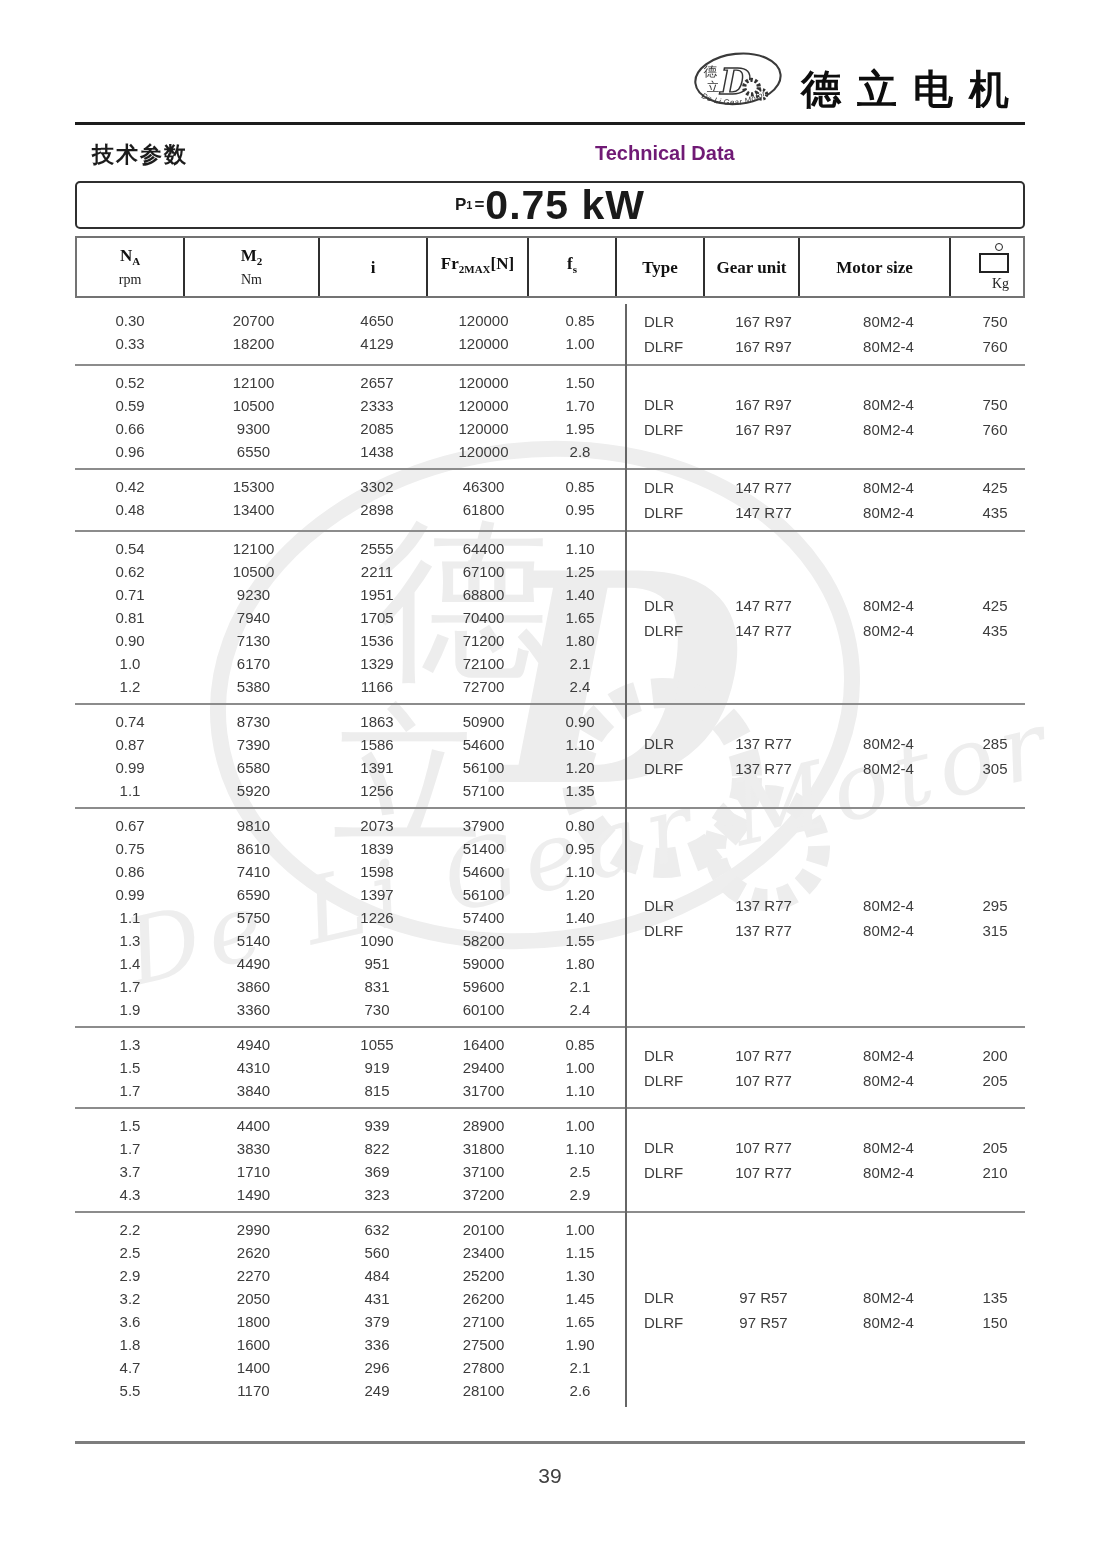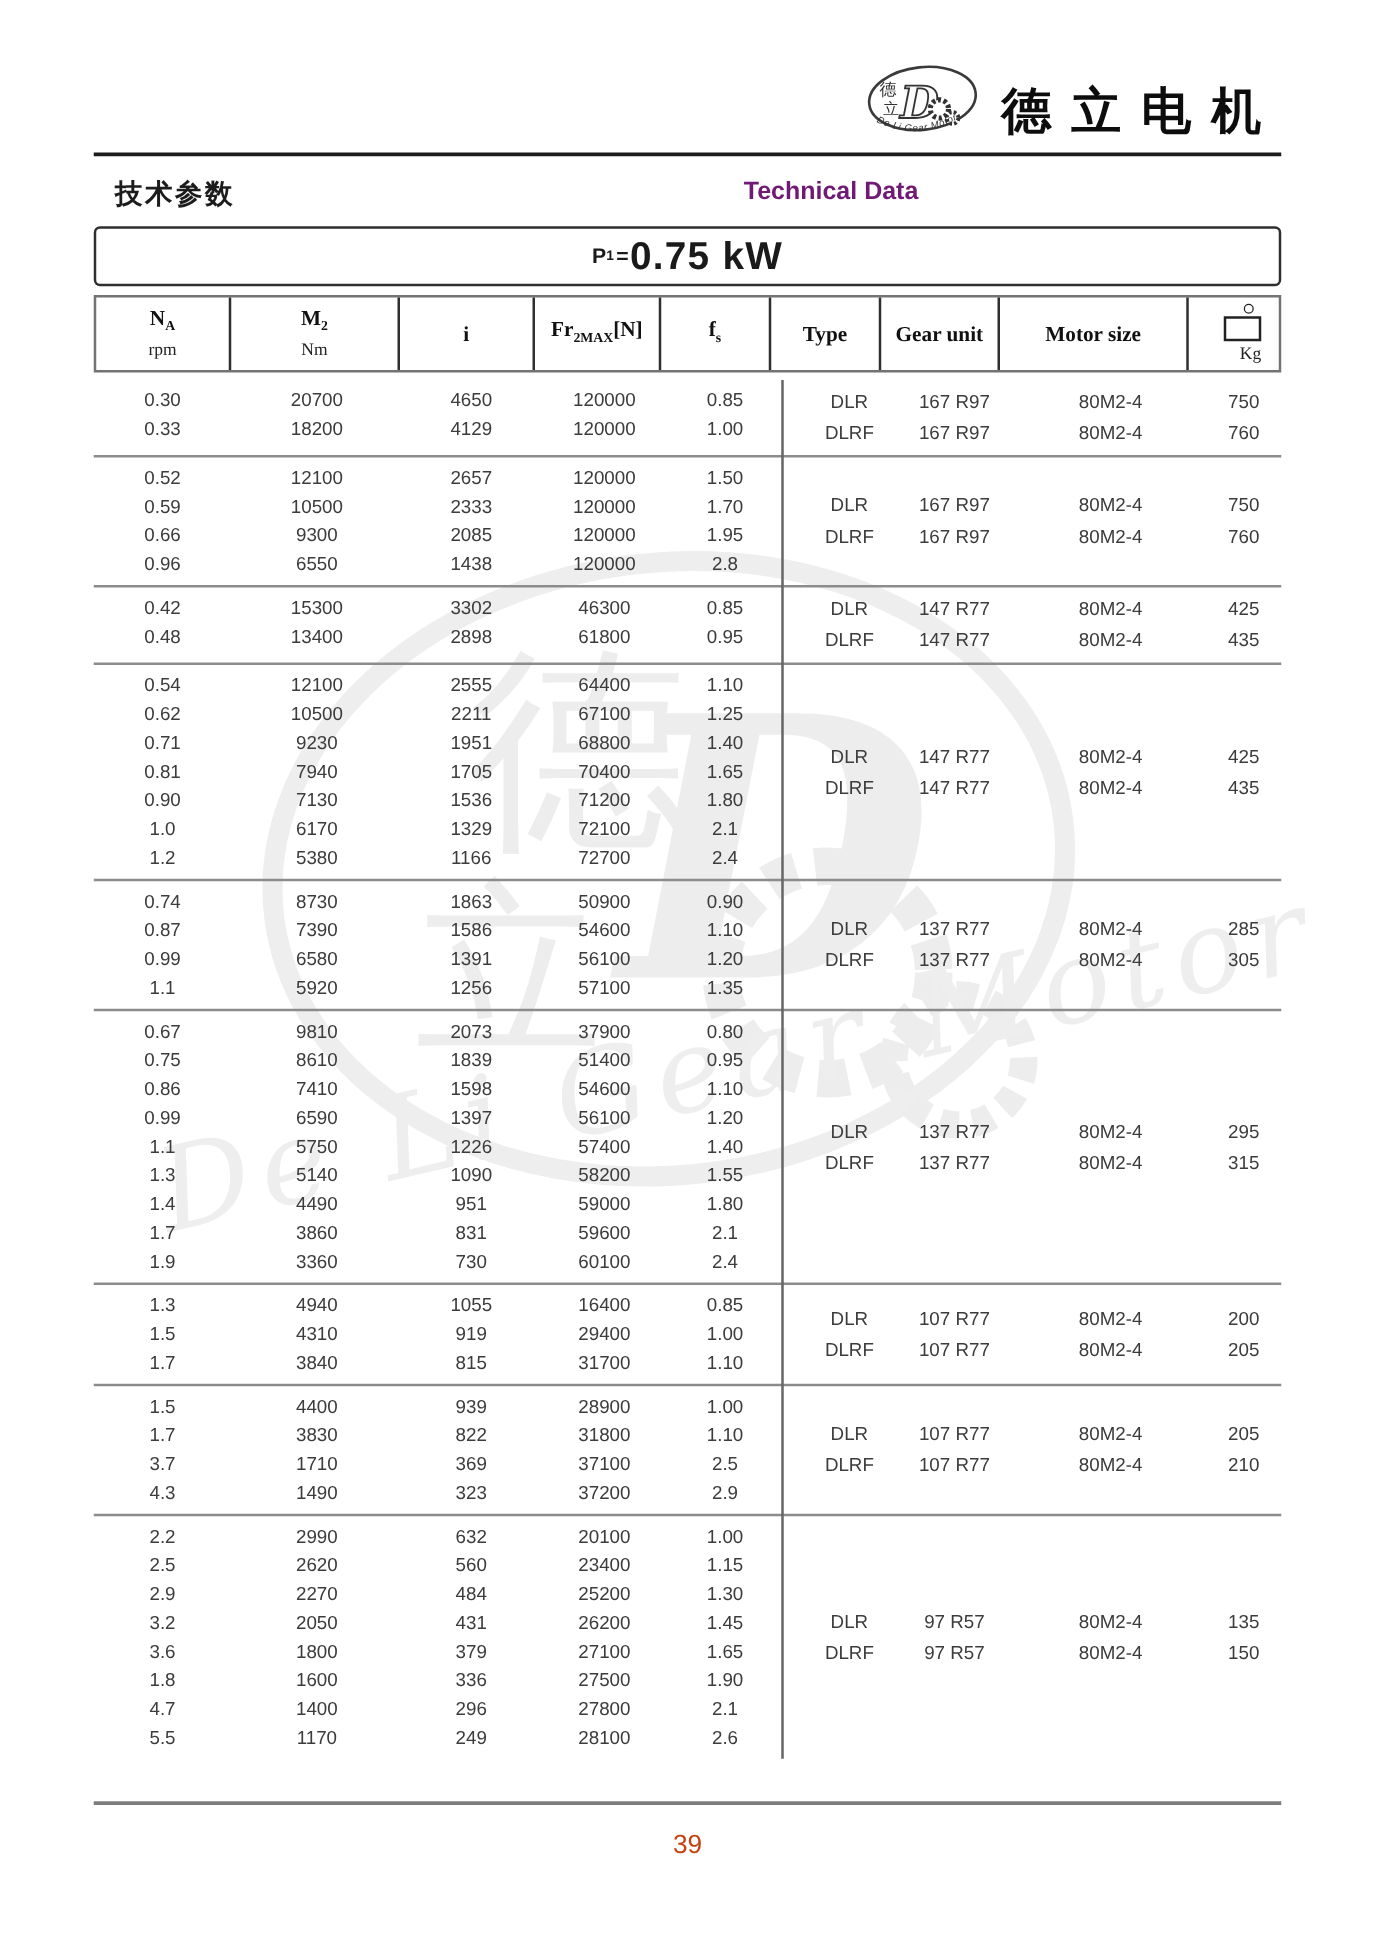--- a/index.html
+++ b/index.html
@@ -25,21 +25,21 @@
   .section-row{position:relative;margin-top:15px;height:30px;margin-left:17px;}
   .sec-cn{position:absolute;left:0;top:0;font-size:22px;font-weight:bold;color:#1c1c1c;letter-spacing:2px;font-family:"DejaVu Serif", serif;}
   .sec-en{position:absolute;left:503px;top:2px;font-size:20px;font-weight:bold;color:#701a75;}
   .title-box{
     margin-top:11px;height:44px;border:2px solid #2f2f2f;border-radius:5px;
     display:flex;align-items:center;justify-content:center;
   }
   .p-sym{font-size:17px;font-weight:bold;}
   .p-sub{font-size:11px;font-weight:bold;}
   .p-eq{font-size:17px;font-weight:bold;margin:0 1px 0 2px;}
-  .p-val{font-size:31px;font-weight:bold;letter-spacing:1px;}
+  .p-val{font-size:41px;font-weight:bold;letter-spacing:1px;}
   
   .thead{
     margin-top:7px;border:2px solid #737373;height:58px;
     display:grid;grid-template-columns:108px 135px 108px 101px 88px 88px 95px 151px 58px;font-family:Liberation Serif, serif;
   }
   .hcell{display:flex;flex-direction:column;justify-content:center;align-items:center;border-right:2px solid #2f2f2f;}
   .hcell:last-child{border-right:none;align-items:flex-end;}
   .hl1{font-weight:bold;font-size:17px;color:#111;line-height:19px;}
   .hl1 sub{font-size:11px;font-weight:bold;}
   .hl2{font-size:14px;color:#222;line-height:16px;margin-top:1px;}
@@ -47,26 +47,26 @@
   .kg-knob{width:6px;height:6px;border:1.5px solid #222;border-radius:50%;margin-bottom:2px;transform:translateX(5px);background:#fff;}
   .kg-box{width:26px;height:16px;border:2px solid #222;background:#fff;}
   
   .data-area{position:relative;margin-top:6px;}
   .group{display:flex;padding:5px 0;}
   .gleft{width:550px;}
   .drow{display:grid;grid-template-columns:110px 137px 110px 103px 90px;height:23px;line-height:23px;}
   .gright{width:400px;display:flex;flex-direction:column;justify-content:center;}
   .vline{display:grid;grid-template-columns:90px 97px 153px 60px;height:25px;line-height:25px;}
   .dcell{text-align:center;font-size:15px;color:#3c3c3c;}
-  .tcell{text-align:center;padding-left:19px;}
+  .tcell{text-align:left;padding-left:19px;}
   .sep{height:2px;background:#8c8c8c;}
   .vdiv{position:absolute;left:550px;top:0;bottom:0;width:2px;background:#666666;}
   
   .footer-rule{margin-top:34px;height:3px;background:#7d7d7d;}
-  .page-num{margin-top:20px;text-align:center;font-size:21px;color:#c2410c;}
+  .page-num{margin-top:20px;text-align:center;font-size:21px;color:#404040;}
 </style>
 </head>
 <body>
 
 <div class="watermark">
   <svg width="780" height="620" viewBox="0 0 780 620">
     <ellipse cx="395" cy="265" rx="318" ry="245" transform="rotate(-7 395 265)" fill="none" stroke="#eeeeee" stroke-width="16"></ellipse>
     <text x="235" y="230" font-size="175" font-family="DejaVu Serif, serif" fill="#ededed">德</text>
     <text x="192" y="398" font-size="150" font-family="DejaVu Serif, serif" fill="#ededed">立</text>
     <text x="355" y="352" font-size="290" font-family="DejaVu Serif, serif" font-weight="bold" font-style="italic" fill="#ededed">D</text>

